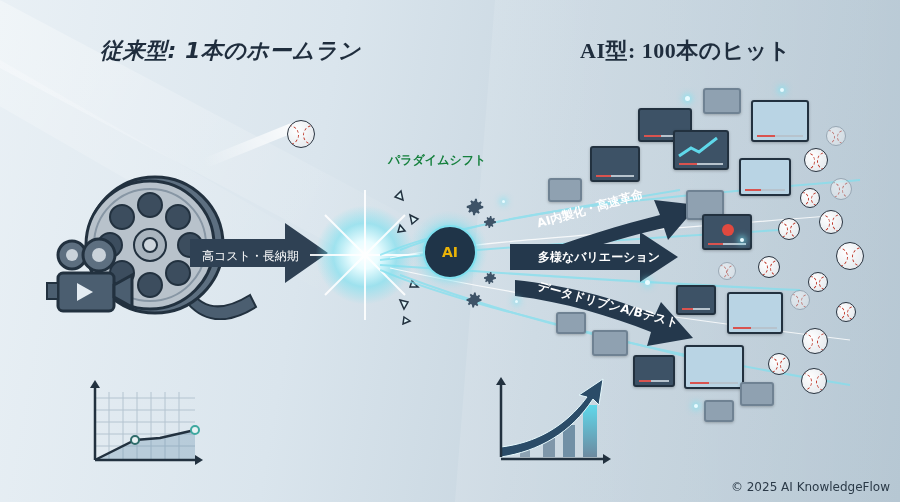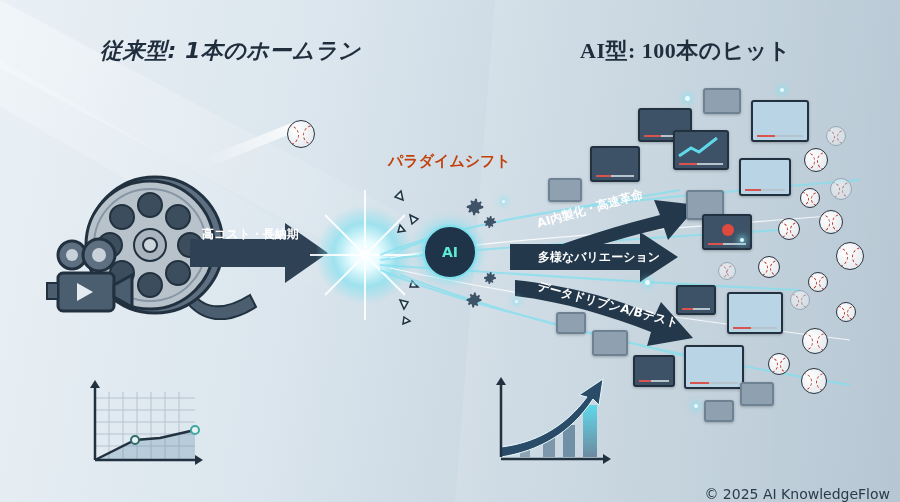--- a/index.html
+++ b/index.html
@@ -2,23 +2,23 @@
 <html><head>
 <meta charset="utf-8">
 <style>
   html,body{margin:0;padding:0;}
   body{width:900px;height:502px;overflow:hidden;position:relative;
     font-family:"DejaVu Sans","Liberation Sans",sans-serif;
     background:linear-gradient(100deg,#e9f0f5 0%,#dae5ed 35%,#c9d7e1 60%,#b6c7d3 100%);}
   .abs{position:absolute;}
   .beam{position:absolute;background:linear-gradient(90deg,rgba(255,255,255,0.55),rgba(255,255,255,0));transform-origin:left top;}
   .title{position:absolute;font-weight:bold;font-size:22px;color:#1f2d3d;letter-spacing:0.5px;white-space:nowrap;}
-  .label-shift{position:absolute;font-weight:bold;font-size:15px;color:#c2410c;white-space:nowrap;}
+  .label-shift{position:absolute;font-weight:bold;font-size:12px;color:#15803d;white-space:nowrap;}
   .arrow-text{position:absolute;color:#fff;font-size:12px;font-weight:bold;white-space:nowrap;}
-  .copyright{position:absolute;right:10px;bottom:0;font-size:14px;color:#2b3a48;}
+  .copyright{position:absolute;right:10px;bottom:8px;font-size:12px;color:#2b3a48;}
   .screen{position:absolute;background:#3d5266;border:2px solid #22313f;border-radius:3px;box-shadow:0 1px 3px rgba(0,0,0,.25);}
   .screen.light{background:#8fa1b1;border-color:#6f8293;}
   .screen .bar{position:absolute;left:4px;right:4px;bottom:3px;height:2px;background:#b7c3cd;}
   .screen .bar::before{content:"";position:absolute;left:0;top:0;height:2px;width:40%;background:#d9534f;}
   .ball{position:absolute;border-radius:50%;background:radial-gradient(circle at 35% 35%,#ffffff,#dfe4e9);border:1.5px solid #2a3440;}
   .ball::before,.ball::after{content:"";position:absolute;border:1px dashed #c0392b;border-radius:50%;width:70%;height:70%;}
   .ball::before{left:-35%;top:15%;}
   .ball::after{right:-35%;top:15%;}
   .ball.faded{opacity:.55;border-color:#7a8896;}
   .spark{position:absolute;border-radius:50%;background:#e8fbff;box-shadow:0 0 6px 2px rgba(120,230,245,.8);}
@@ -58,21 +58,21 @@
   <circle cx="55" cy="20" r="7" fill="#c9d2da"></circle>
   <rect x="14" y="38" width="56" height="38" rx="5" fill="#4b5e70" stroke="#22313f" stroke-width="3"></rect>
   <path d="M33 48 l16 9 -16 9z" fill="#e4ecf2"></path>
   <path d="M70 50 l18 -10 v32 l-18 -10z" fill="#4b5e70" stroke="#22313f" stroke-width="3"></path>
   <rect x="3" y="48" width="11" height="16" fill="#4b5e70" stroke="#22313f" stroke-width="2"></rect>
 </svg>
 
 <svg class="abs" style="left:190px;top:223px" width="140" height="60" viewBox="0 0 140 60">
   <path d="M0 16 H95 V0 L138 30 L95 60 V44 H0z" fill="#2f4154"></path>
 </svg>
-<div class="arrow-text" style="left:202px;top:226px;font-weight:bold;">高コスト・長納期</div>
+<div class="arrow-text" style="left:202px;top:248px;font-weight:normal;">高コスト・長納期</div>
 
 <div class="abs" style="left:200px;top:140px;width:100px;height:10px;background:linear-gradient(90deg,rgba(255,255,255,0),rgba(255,255,255,.9));transform:rotate(-22deg);border-radius:5px;"></div>
 <div class="ball" style="left:287px;top:120px;width:26px;height:26px;overflow:hidden;"></div>
 
 <div class="abs" style="left:315px;top:205px;width:100px;height:100px;border-radius:50%;background:radial-gradient(circle,#ffffff 0%,#e8fcff 20%,rgba(120,225,240,.6) 45%,rgba(120,225,240,0) 70%);"></div>
 <svg class="abs" style="left:300px;top:185px" width="130" height="140" viewBox="0 0 130 140">
   <g stroke="#ffffff" stroke-width="2" opacity=".9">
     <line x1="65" y1="70" x2="65" y2="5"></line>
       <line x1="65" y1="70" x2="65" y2="135"></line>
     <line x1="65" y1="70" x2="10" y2="70"></line>
@@ -117,21 +117,21 @@
   </svg>
 <svg class="abs" style="left:482px;top:270px" width="16" height="16" viewBox="0 0 24 24">
     <path fill="#3e5367" d="M12 8a4 4 0 100 8 4 4 0 000-8zm9 5v-2l-2.3-.4-.6-1.5 1.3-1.9-1.4-1.4-1.9 1.3-1.5-.6L14 3h-2l-.4 2.3-1.5.6-1.9-1.3-1.4 1.4 1.3 1.9-.6 1.5L3 11v2l2.3.4.6 1.5-1.3 1.9 1.4 1.4 1.9-1.3 1.5.6L10 21h2l.4-2.3 1.5-.6 1.9 1.3 1.4-1.4-1.3-1.9.6-1.5z"></path>
   </svg>
 <svg class="abs" style="left:464px;top:290px" width="20" height="20" viewBox="0 0 24 24">
     <path fill="#3e5367" d="M12 8a4 4 0 100 8 4 4 0 000-8zm9 5v-2l-2.3-.4-.6-1.5 1.3-1.9-1.4-1.4-1.9 1.3-1.5-.6L14 3h-2l-.4 2.3-1.5.6-1.9-1.3-1.4 1.4 1.3 1.9-.6 1.5L3 11v2l2.3.4.6 1.5-1.3 1.9 1.4 1.4 1.9-1.3 1.5.6L10 21h2l.4-2.3 1.5-.6 1.9 1.3 1.4-1.4-1.3-1.9.6-1.5z"></path>
   </svg>
 
 <div class="abs" style="left:408px;top:210px;width:80px;height:80px;border-radius:50%;background:radial-gradient(circle,rgba(120,225,240,.7),rgba(120,225,240,0) 70%);"></div>
 <div class="abs" style="left:423px;top:225px;width:50px;height:50px;border-radius:50%;background:#1f3448;border:2px solid #7fe0ef;box-shadow:0 0 10px #7fe0ef;display:flex;align-items:center;justify-content:center;">
-  <span style="color:#5eead4;font-weight:bold;font-size:14px;">AI</span>
+  <span style="color:#eab308;font-weight:bold;font-size:14px;">AI</span>
 </div>
 
 <svg class="abs" style="left:520px;top:180px" width="180" height="90" viewBox="0 0 180 90">
   <path d="M0 80 C50 60 100 45 140 35 L134 20 L178 25 L148 60 L144 48 C100 58 55 72 6 90z" fill="#24384c"></path>
 </svg>
 <div class="arrow-text" style="left:535px;top:216px;transform:rotate(-16deg);transform-origin:left top;">AI内製化・高速革命</div>
 
 <svg class="abs" style="left:510px;top:232px" width="170" height="50" viewBox="0 0 170 50">
   <path d="M0 12 H130 V0 L168 25 L130 50 V38 H0z" fill="#24384c"></path>
 </svg>

